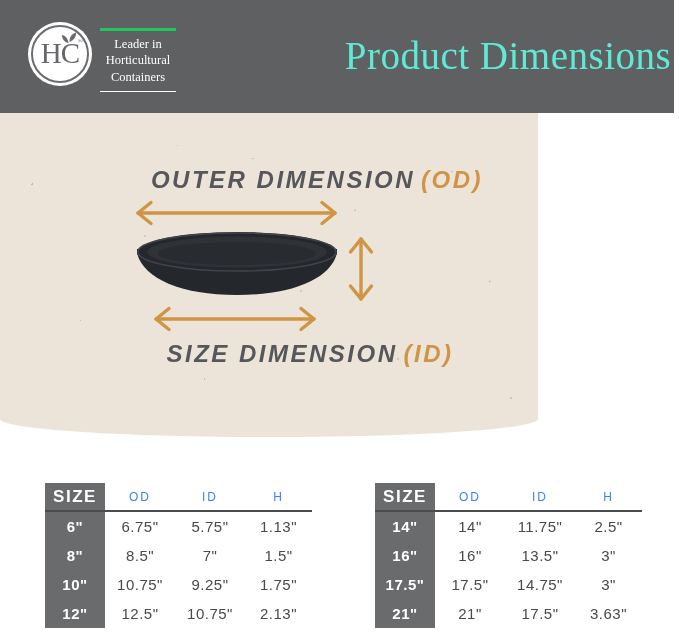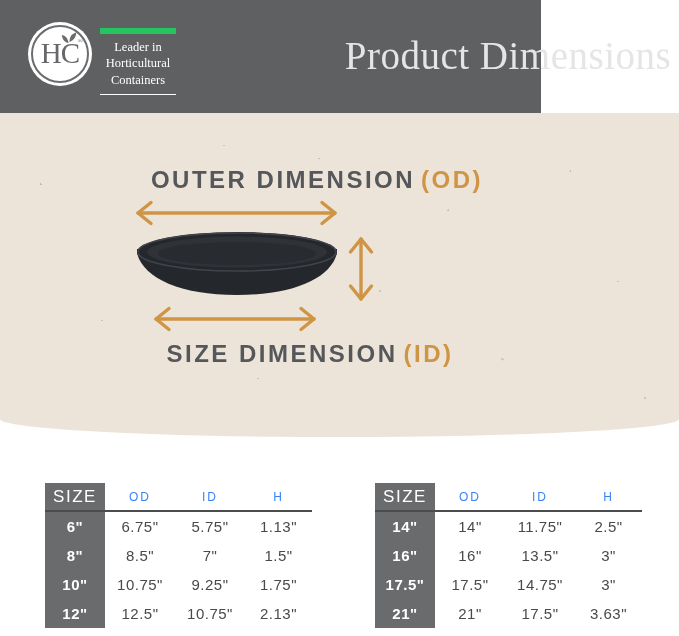--- a/index.html
+++ b/index.html
@@ -1,35 +1,35 @@
 <!DOCTYPE html>
 <html><head>
 <meta charset="utf-8">
 <style>
   html,body{margin:0;padding:0;}
   body{width:679px;height:636px;background:#ffffff;font-family:"Liberation Sans",sans-serif;overflow:hidden;}
   .page{position:relative;width:679px;height:636px;background:#ffffff;}
 
   
-  .header{position:relative;width:541px;height:113px;background:#5f6061;}
+  .header{position:relative;width:674px;height:113px;background:#5f6061;}
   .logo-circle{position:absolute;left:28px;top:22px;width:64px;height:64px;border-radius:50%;background:#ffffff;}
   .logo-ring{position:absolute;inset:3px;border:2px solid #6b6c6e;border-radius:50%;}
   .logo-monogram{position:absolute;left:0;right:0;top:17px;text-align:center;
     font-family:"Liberation Serif",serif;font-size:29px;color:#66676a;letter-spacing:-1px;line-height:1;}
   .logo-reg{position:absolute;top:15px;right:9px;font-size:7px;color:#66676a;font-family:"Liberation Serif",serif;}
   .leaf-icon{position:absolute;left:33px;top:8px;}
   .tagline{position:absolute;left:100px;top:28px;width:76px;text-align:center;color:#ffffff;
     font-family:"Liberation Serif",serif;font-size:12.5px;line-height:1.3;
-    border-top:6px solid #22c55e;border-bottom:1px solid #ffffff;padding:5px 0 6px 0;}
+    border-top:3px solid #22c55e;border-bottom:1px solid #ffffff;padding:5px 0 6px 0;}
   .page-title{position:absolute;left:508px;top:33px;transform:translateX(-50%);
-    font-family:"Liberation Serif",serif;font-size:39px;color:#e5e5e5;white-space:nowrap;letter-spacing:0.5px;}
+    font-family:"Liberation Serif",serif;font-size:39px;color:#5eead4;white-space:nowrap;letter-spacing:0.5px;}
 
   
-  .hero{position:absolute;left:0;top:113px;width:679px;height:324px;background:#ece4d9;
-    border-radius:0 0 50% 50% / 0 0 18px 18px;}
+  .hero{position:absolute;left:0;top:113px;width:538px;height:324px;background:#ece4d9;
+    border-radius:0 0 50% 50% / 0 0 18px 18px;font-style:italic;}
   .speckles{position:absolute;inset:0;border-radius:inherit;pointer-events:none;
     background-image:
       radial-gradient(circle 1.5px at 6% 22%, rgba(125,115,98,.38) 0 60%, transparent 65%),
       radial-gradient(circle 1.2px at 15% 64%, rgba(125,115,98,.30) 0 60%, transparent 65%),
       radial-gradient(circle 2px   at 27% 38%, rgba(125,115,98,.22) 0 60%, transparent 65%),
       radial-gradient(circle 1.4px at 38% 82%, rgba(125,115,98,.32) 0 60%, transparent 65%),
       radial-gradient(circle 1.2px at 47% 14%, rgba(125,115,98,.30) 0 60%, transparent 65%),
       radial-gradient(circle 1.8px at 56% 55%, rgba(125,115,98,.25) 0 60%, transparent 65%),
       radial-gradient(circle 1.3px at 66% 30%, rgba(125,115,98,.33) 0 60%, transparent 65%),
       radial-gradient(circle 2px   at 74% 76%, rgba(125,115,98,.26) 0 60%, transparent 65%),
@@ -44,21 +44,21 @@
   .arrow{position:absolute;}
 
   
   .spec-table{position:absolute;top:483px;display:grid;grid-template-columns:60px 70px 70px 67px;}
   .spec-table.left{left:45px;}
   .spec-table.right{left:375px;}
   .cell{height:29px;display:flex;align-items:center;justify-content:center;
     font-size:15px;color:#48494b;letter-spacing:0.5px;background:#ffffff;}
   .cell.head{height:27px;font-size:12px;letter-spacing:2px;color:#3b82f6;}
   .cell.size{background:#6a6b6d;color:#ffffff;font-weight:bold;letter-spacing:0.5px;}
-  .cell.size-head{background:#6a6b6d;color:#ffffff;font-weight:normal;font-size:17px;letter-spacing:1.5px;}
+  .cell.size-head{background:#6a6b6d;color:#ffffff;font-weight:bold;font-size:17px;letter-spacing:1.5px;}
   .tbl-rule{grid-column:1 / -1;height:2px;background:#4b4c4e;}
 
   
   .saucer{position:absolute;left:136px;top:118px;}
 </style>
 </head>
 <body>
 
 <div class="page">
 

